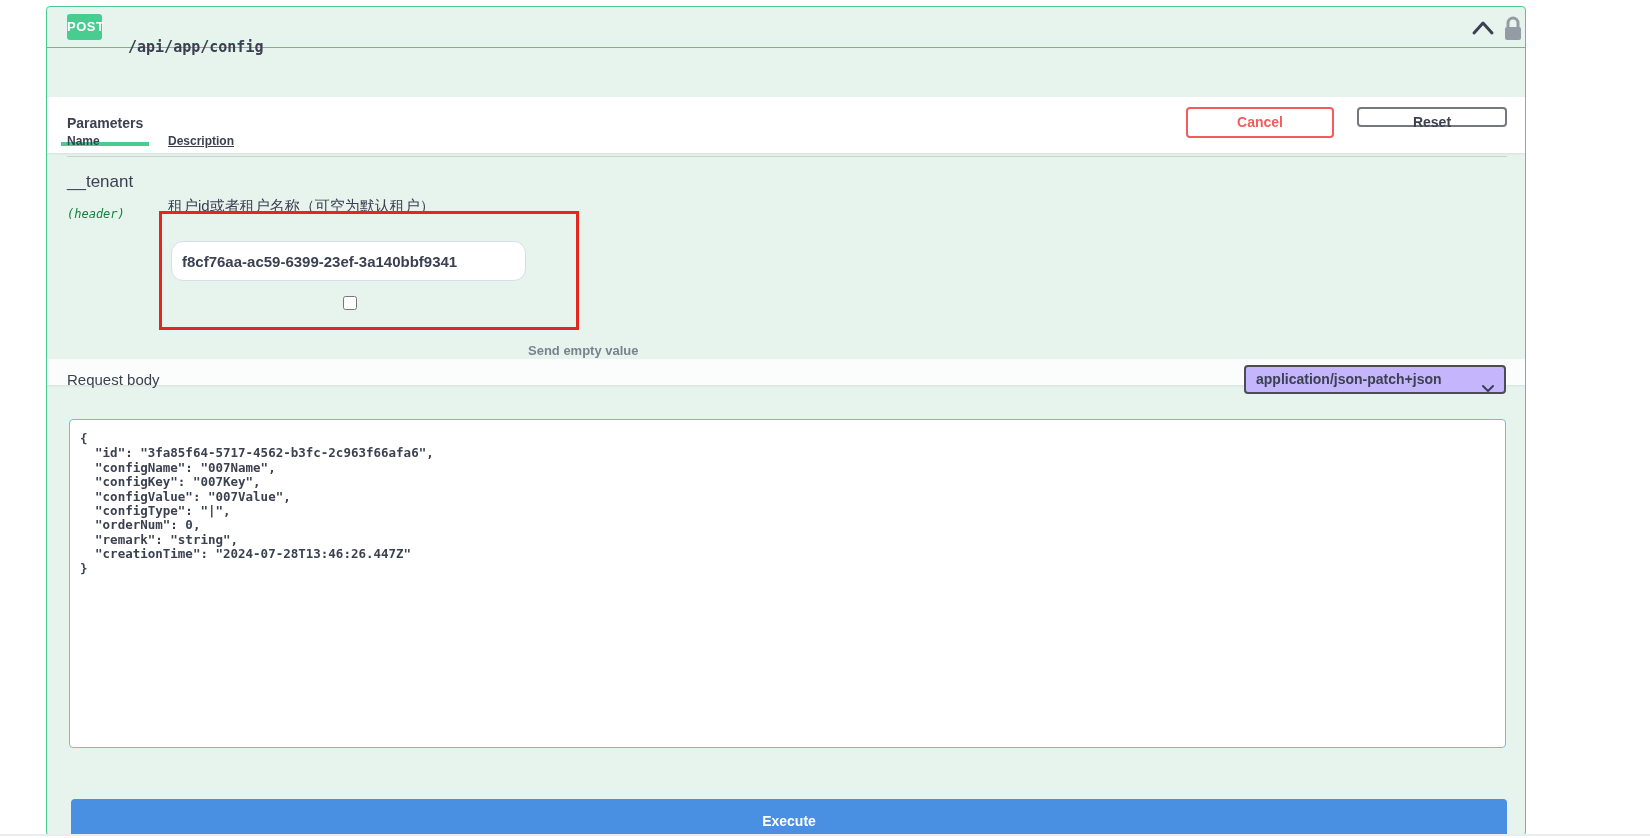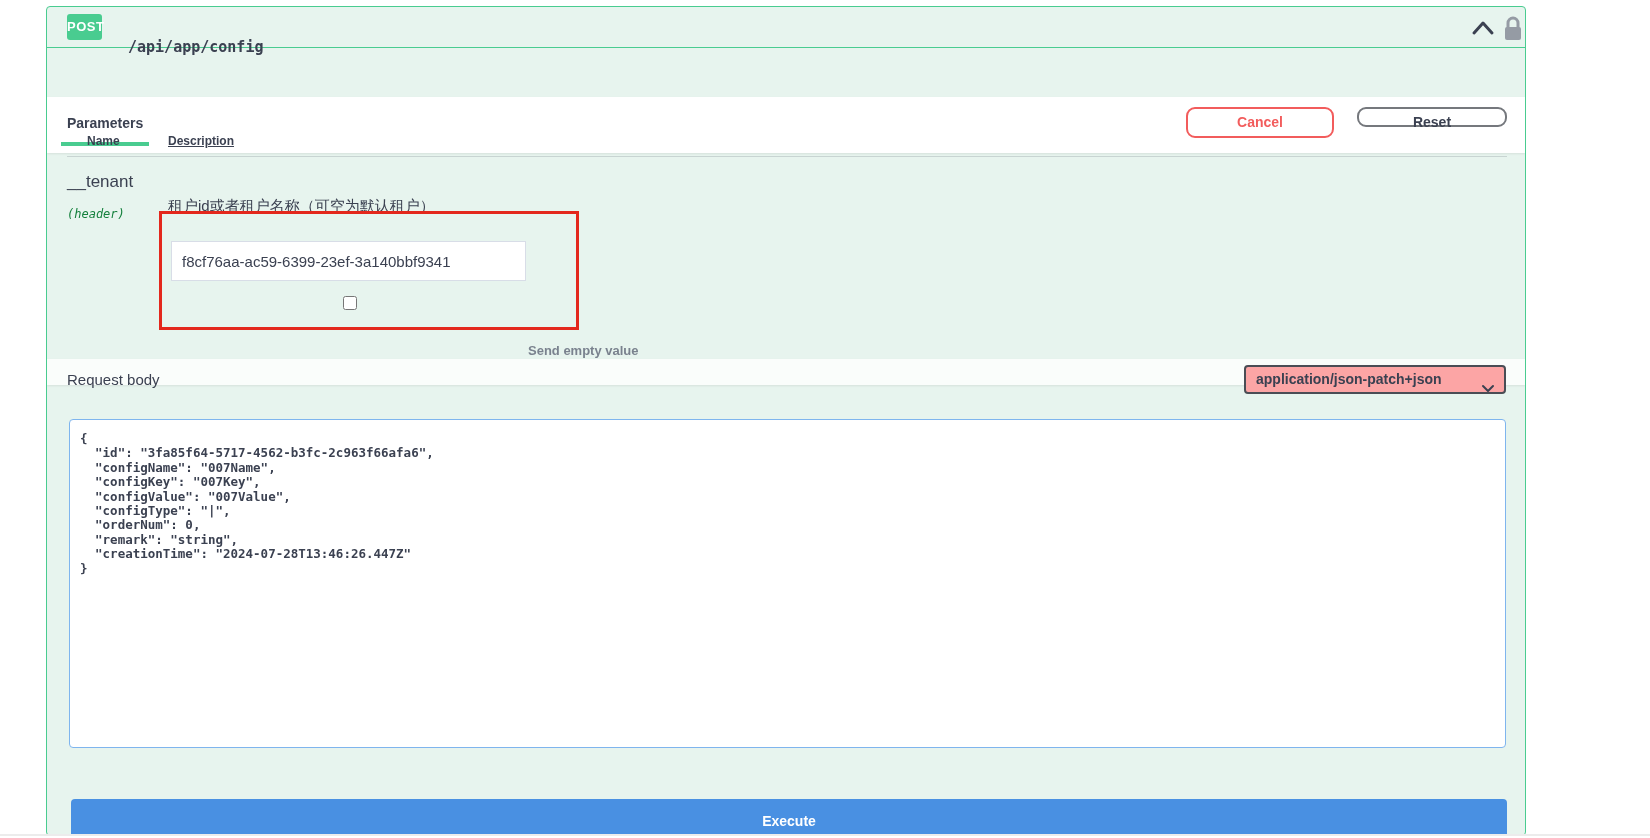--- a/index.html
+++ b/index.html
@@ -20,54 +20,54 @@
   .endpoint-path { position:absolute; left:81px; top:0; height:41px; line-height:41px;
                    font-family:"DejaVu Sans Mono", monospace; font-size:15px; font-weight:600;margin-top:20px; }
   .chev-up { position:absolute; left:1424px; top:13px; width:24px; height:16px; cursor:pointer; }
   .lock { position:absolute; left:1455px; top:8px; width:22px; height:27px; cursor:pointer; }
 
   
   .sec-head-1 { position:absolute; left:0; top:42px; width:100%; height:56px;
                 background:#ffffff; box-shadow:0 1px 2px rgba(0,0,0,.08);margin-top:48px; }
   .tab { position:absolute; left:14px; top:18px; padding:0 6px 11px 6px;
          font-size:14px; font-weight:bold; border-bottom:4px solid #49cc90; cursor:pointer; }
-  .btn { position:absolute; border-radius:9px; background:transparent; text-align:center;
+  .btn { position:absolute; border-radius:4px; background:transparent; text-align:center;
          font-size:14px; font-weight:bold; line-height:27px; cursor:pointer; }
   .btn-cancel { left:1139px; top:10px; width:148px; height:31px;
                 border:2px solid #f25c5c; color:#f25c5c; }
   .btn-reset  { left:1310px; top:10px; width:150px; height:20px;
                 border:2px solid #75787d; color:#3b4151; }
 
   
   .col-head { position:absolute; font-size:12px; font-weight:bold; }
-  .th-name { left:20px; top:127px;margin-left:20px; }
+  .th-name { left:20px; top:127px; }
   .th-desc { left:121px; top:127px;text-decoration:underline; }
   .divider { position:absolute; left:20px; top:149px; width:1440px; height:1px;
              background:rgba(59,65,81,.18); }
   .param-name { position:absolute; left:20px; top:165px; font-size:17px; }
   .param-in { position:absolute; left:20px; top:200px; font-size:12px; font-style:italic;
               font-family:"DejaVu Sans Mono", monospace; color:#15803d; }
   .param-desc { position:absolute; left:121px; top:190px; font-size:15px; }
   .annotation-box { position:absolute; left:112px; top:204px; width:420px; height:119px;
                     border:3px solid #e3271c; pointer-events:none; z-index:4; }
   .param-input { position:absolute; left:124px; top:234px; width:355px; height:40px;
-                 background:#fff; border:1px solid #d8dde7; border-radius:0;
+                 background:#fff; border:1px solid #d8dde7; border-radius:12px;
                  padding:0 10px; font-size:15px; color:#3b4151;
-                 font-family:"Liberation Sans", sans-serif; }
+                 font-family:"Liberation Sans", sans-serif;font-weight:bold; }
   .send-empty-cb { position:absolute; left:296px; top:289px; width:14px; height:14px;
                    accent-color:#cfd5dd; }
   .send-empty-label { position:absolute; left:481px; top:288px; font-size:13px;
                       font-weight:bold; color:#7a828e;margin-top:48px; }
 
   
   .sec-head-2 { position:absolute; left:0; top:352px; width:100%; height:26px;
                 background:#fafdfb; box-shadow:0 1px 2px rgba(0,0,0,.08); }
   .rb-label { position:absolute; left:20px; top:0; height:42px; line-height:42px; font-size:15px; }
   .mt-select { position:absolute; left:1197px; top:6px; width:262px; height:29px;
-               background:#fca5a5; border:2px solid #4a4d55; border-radius:4px;
+               background:#c4b5fd; border:2px solid #4a4d55; border-radius:4px;
                font-size:14px; font-weight:bold; line-height:25px; padding:0 28px 0 10px;
                cursor:pointer; }
   .chev-down { position:absolute; right:9px; top:9px; width:14px; height:9px; }
 
   
   .body-editor { position:absolute; left:22px; top:412px; width:1437px; height:329px;
                  background:#fff; border:1px solid #7fb5ee; border-radius:4px;
                  padding:12px 10px; font-family:"DejaVu Sans Mono", monospace;
                  font-size:12.5px; font-weight:bold; line-height:14.4px; color:#3b4151;
                  resize:none; outline:none; white-space:pre; }

